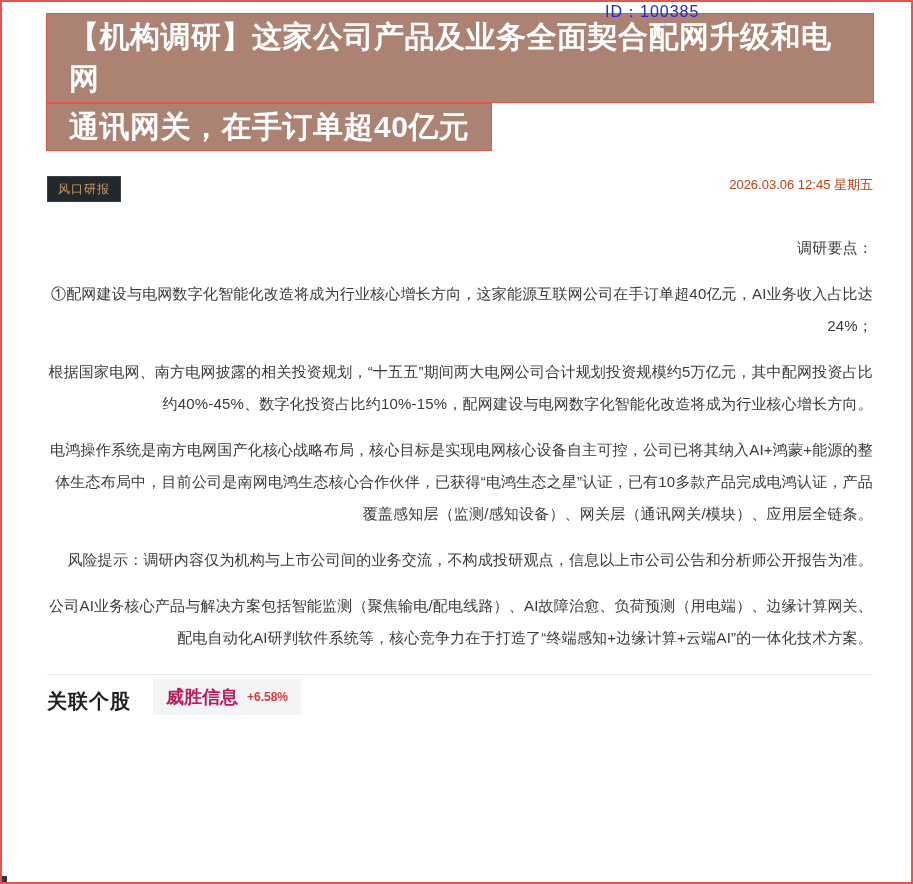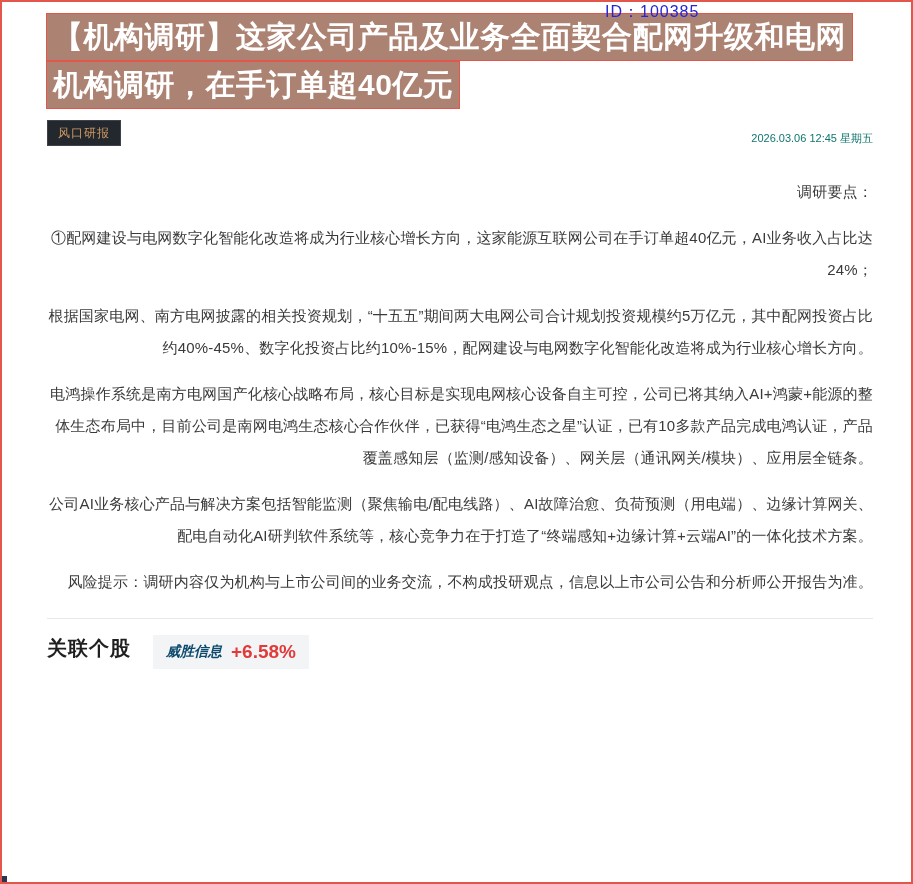--- a/index.html
+++ b/index.html
@@ -24,111 +24,111 @@
     letter-spacing: 1px;
     white-space: nowrap;
   }
   .title { margin: 0; font-size: 30px; font-weight: bold; line-height: 42px; }
   .title-line { display: block; }
   .title-line .hl {
     display: inline-block;
     background: #ac8272;
     color: #ffffff;
     outline: 1px solid #e2564c;
-    padding: 2px 6px;
+    padding: 2px 22px;
     margin-bottom: 2px;
     letter-spacing: 0.5px;
   }
   .meta {
     display: flex;
     justify-content: space-between;
-    align-items: flex-end;
-    margin-top: 10px;
+    align-items: flex-start;
+    margin-top: 24px;
   }
   .tag {
     background: #23272e;
     border: 1px solid #3d424a;
     color: #cf9a62;
     font-size: 12px;
     line-height: 12px;
     padding: 6px 10px;
     letter-spacing: 1px;
     cursor: pointer;
   }
-  .date { color: #0f766e; font-size: 11px; }
+  .date { color: #c2410c; font-size: 13px; }
   .article { margin-top: 30px; }
   .article p {
     margin: 0 0 14px 0;
     font-size: 15px;
     line-height: 32px;
     color: #3a3a3a;
     letter-spacing: 0.2px;
     text-align: right;
   }
   .divider {
     border: none;
     border-top: 1px solid #e9e9ec;
     margin: 20px 0 0 0;
   }
   .related {
     display: flex;
-    align-items: flex-start;
-    margin-top: 16px;
+    align-items: flex-end;
+    margin-top: 4px;
   }
   .related-heading {
     margin: 0;
     font-size: 20px;
     font-weight: bold;
     color: #1f1f1f;
     letter-spacing: 1px;
   }
   .stock-badge {
     display: inline-flex;
     align-items: center;
     gap: 9px;
     margin-left: 22px;
     background: #f3f4f6;
     padding: 6px 13px;
     cursor: pointer;
   }
-  .stock-name { font-size: 14px; font-weight: bold; color: #0c4a6e; font-style: italic; }
-  .stock-change { font-size: 19px; font-weight: bold; color: #e03a3a; }
+  .stock-name { font-size: 18px; font-weight: bold; color: #be185d; }
+  .stock-change { font-size: 12px; font-weight: bold; color: #e03a3a; }
   .corner-artifact {
     position: absolute;
     left: 0;
     bottom: 0;
     width: 5px;
     height: 6px;
     background: #2a3550;
   }
 </style>
 </head>
 <body>
 
 <div class="page">
 
   <div class="doc-id">ID：100385</div>
 
   <h1 class="title">
     <span class="title-line"><span class="hl">【机构调研】这家公司产品及业务全面契合配网升级和电网</span></span>
-    <span class="title-line"><span class="hl">机构调研，在手订单超40亿元</span></span>
+    <span class="title-line"><span class="hl">通讯网关，在手订单超40亿元</span></span>
   </h1>
 
   <div class="meta">
     <span class="tag">风口研报</span>
     <span class="date">2026.03.06 12:45 星期五</span>
   </div>
 
   <div class="article">
     <p>调研要点：</p>
     <p>①配网建设与电网数字化智能化改造将成为行业核心增长方向，这家能源互联网公司在手订单超40亿元，AI业务收入占比达24%；</p>
     <p>根据国家电网、南方电网披露的相关投资规划，“十五五”期间两大电网公司合计规划投资规模约5万亿元，其中配网投资占比约40%-45%、数字化投资占比约10%-15%，配网建设与电网数字化智能化改造将成为行业核心增长方向。</p>
     <p>电鸿操作系统是南方电网国产化核心战略布局，核心目标是实现电网核心设备自主可控，公司已将其纳入AI+鸿蒙+能源的整体生态布局中，目前公司是南网电鸿生态核心合作伙伴，已获得“电鸿生态之星”认证，已有10多款产品完成电鸿认证，产品覆盖感知层（监测/感知设备）、网关层（通讯网关/模块）、应用层全链条。</p>
+    <p>风险提示：调研内容仅为机构与上市公司间的业务交流，不构成投研观点，信息以上市公司公告和分析师公开报告为准。</p>
     <p>公司AI业务核心产品与解决方案包括智能监测（聚焦输电/配电线路）、AI故障治愈、负荷预测（用电端）、边缘计算网关、配电自动化AI研判软件系统等，核心竞争力在于打造了“终端感知+边缘计算+云端AI”的一体化技术方案。</p>
-    <p>风险提示：调研内容仅为机构与上市公司间的业务交流，不构成投研观点，信息以上市公司公告和分析师公开报告为准。</p>
   </div>
 
   <hr class="divider">
 
   <div class="related">
     <h2 class="related-heading">关联个股</h2>
     <span class="stock-badge">
       <span class="stock-name">威胜信息</span>
       <span class="stock-change">+6.58%</span>
     </span>

